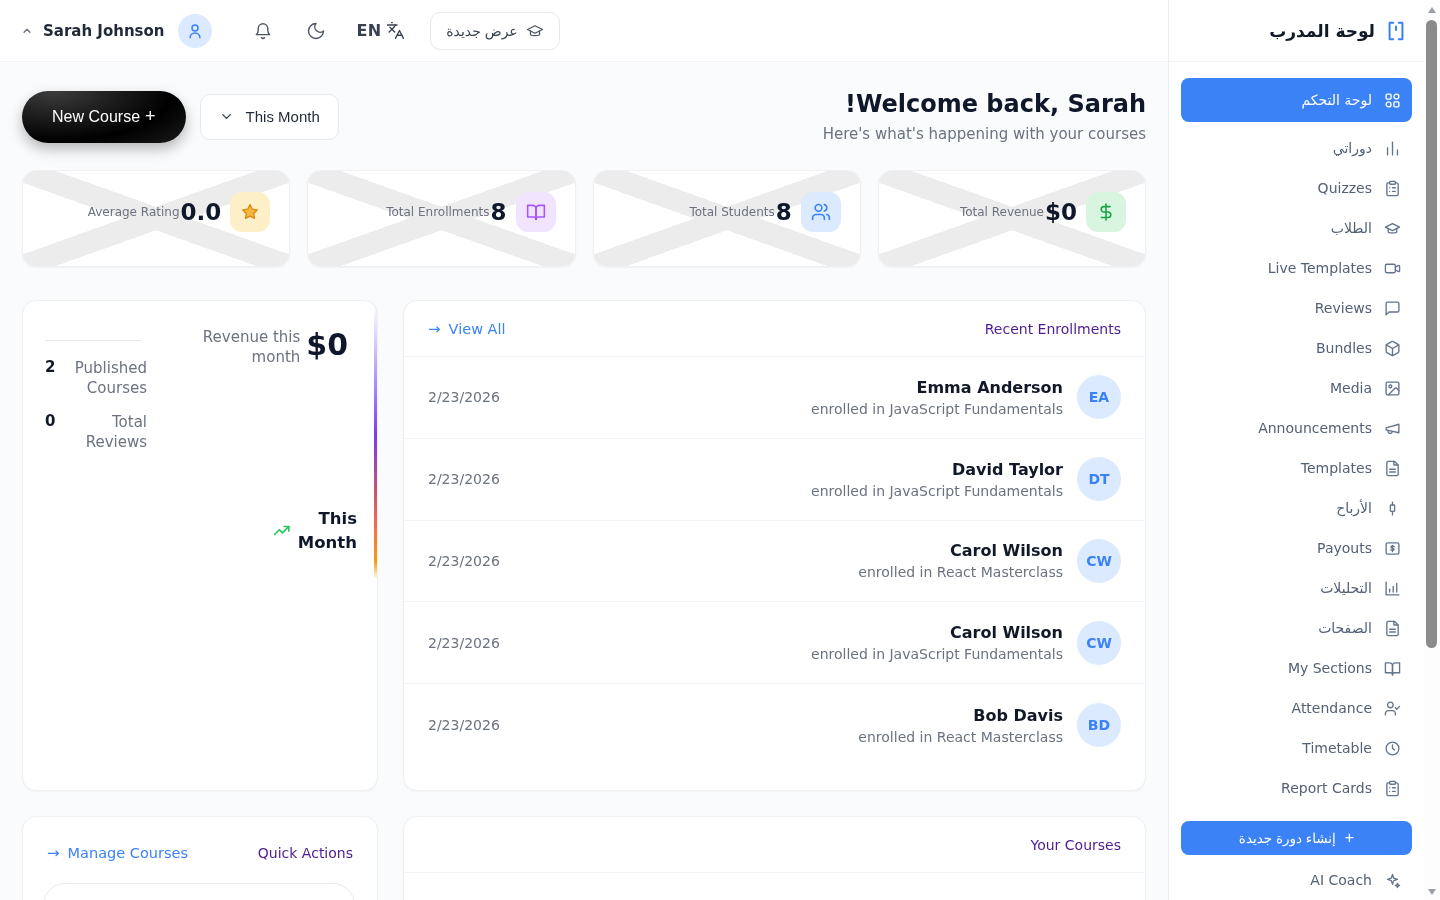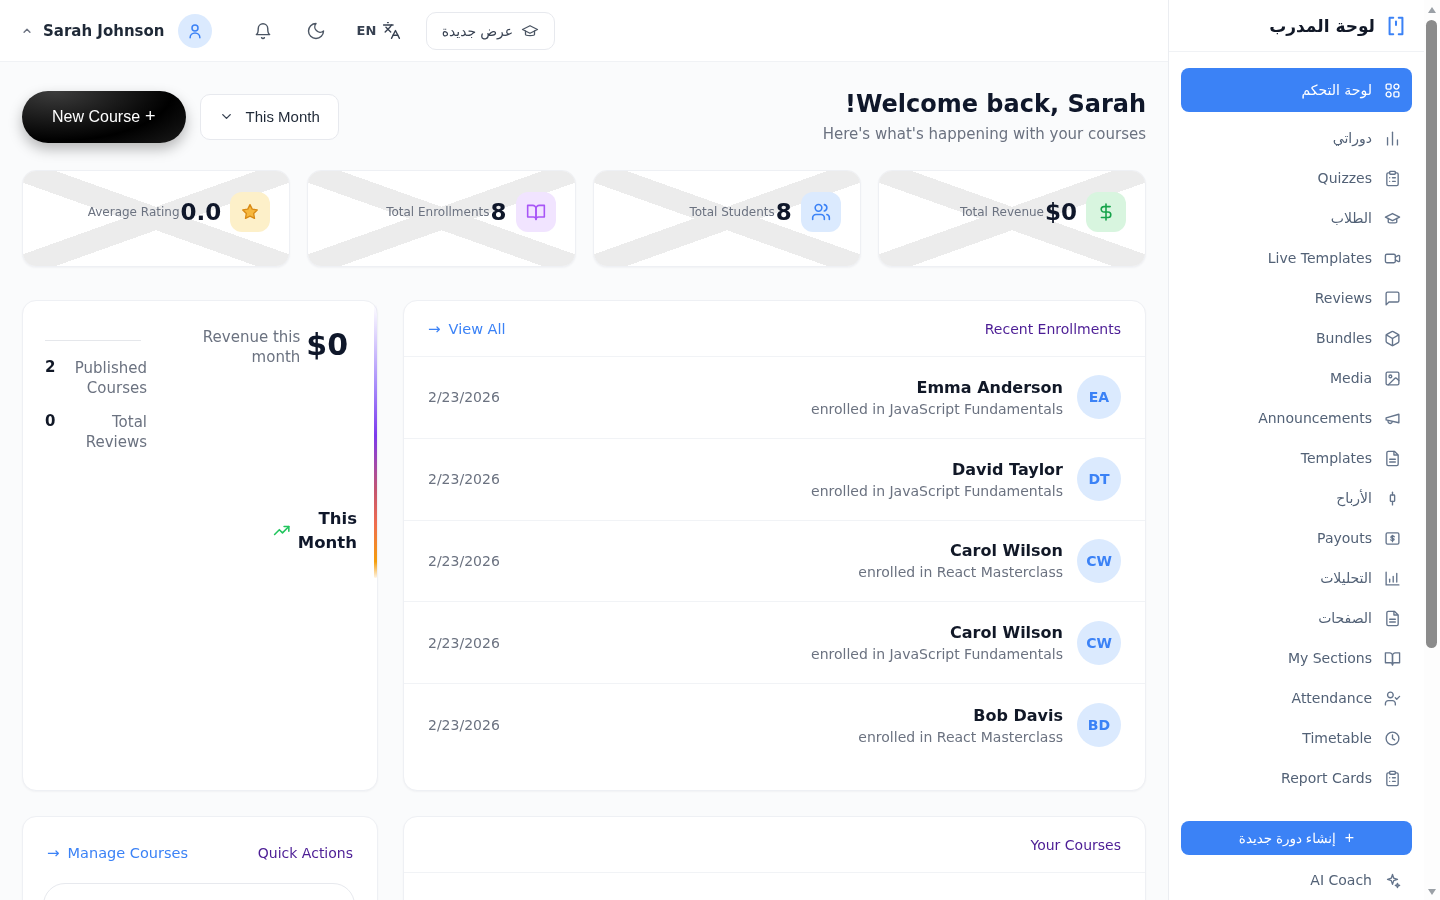--- a/index.html
+++ b/index.html
@@ -19,33 +19,33 @@
   .tb-caret { color:#6b7280; margin-right:9px; }
   .tb-name { font-size:15px; font-weight:700; color:#1f2937; }
   .tb-avatar {
     width:34px; height:34px; border-radius:50%; background:#dbeafe; color:#3b82f6;
     display:flex; align-items:center; justify-content:center; margin-left:13px; cursor:pointer;
   }
   .tb-icon { color:#4b5563; cursor:pointer; }
   .tb-bell { margin-left:41px; }
   .tb-moon { margin-left:33px; }
   .tb-lang { margin-left:31px; display:flex; align-items:center; gap:5px; color:#374151; cursor:pointer; }
-  .tb-lang-label { font-size:13px; font-weight:600; letter-spacing:.2px; }
+  .tb-lang-label { font-size:16px; font-weight:600; letter-spacing:.2px; }
   .tb-student {
     margin-left:25px; height:38px; padding:0 15px; background:#fff;
     border:1px solid #e7e9ee; border-radius:10px; display:flex; direction:rtl;
     align-items:center; gap:8px; font-size:14px; color:#374151; cursor:pointer;
   }
 
   
   .sidebar {
     position:absolute; right:16px; top:0; width:256px; height:900px; background:#fff;
     border-left:1px solid #ebedf1; direction:rtl; display:flex; flex-direction:column; z-index:2;
   }
-  .sb-head { height:52px; flex:none; border-bottom:1px solid #f0f2f5; display:flex; align-items:center; padding:0 17px; gap:10px; }
+  .sb-head { height:62px; flex:none; border-bottom:1px solid #f0f2f5; display:flex; align-items:center; padding:0 17px; gap:10px; }
   .sb-title { font-size:17px; font-weight:700; color:#111827; }
   .brand-icon { color:#3b82f6; }
   .nav { padding:16px 12px 0; flex:1; overflow:hidden; }
   .nav-item {
     display:flex; align-items:center; gap:12px; height:40px; padding:0 11px;
     border-radius:8px; color:#526176; font-size:14px; font-weight:500; cursor:pointer;
   }
   .nav-item svg { color:#64748b; flex:none; }
   .nav-item.active { background:#3b82f6; color:#fff; height:44px; margin-bottom:6px; }
   .nav-item.active svg { color:#fff; }

